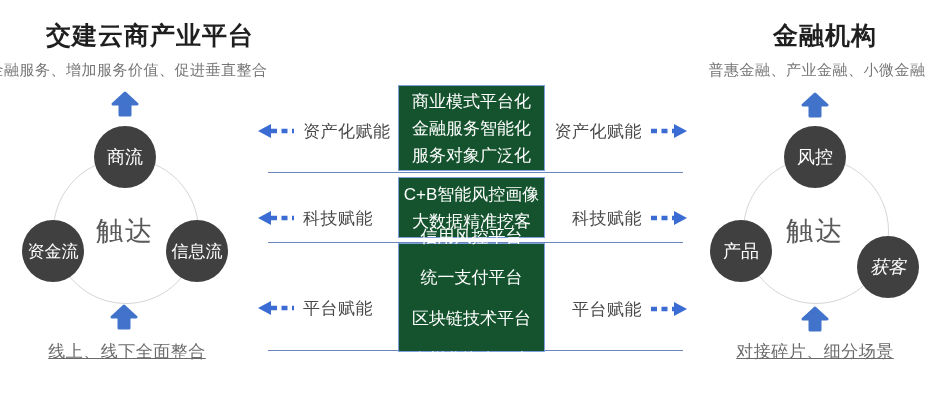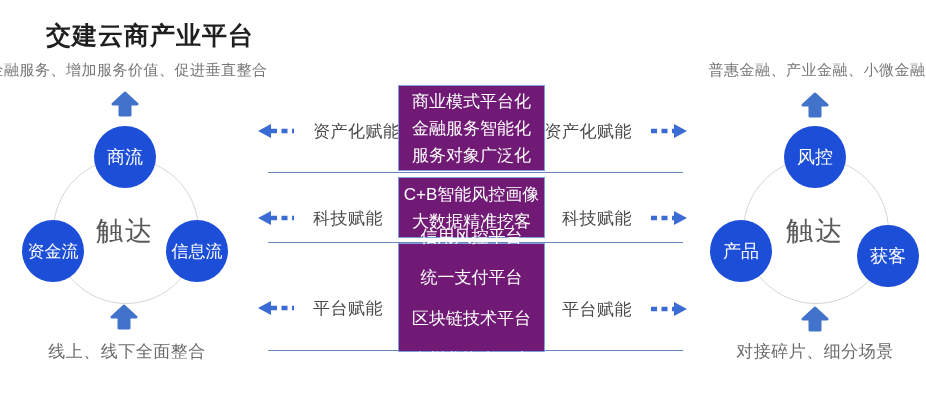--- a/index.html
+++ b/index.html
@@ -5,41 +5,41 @@
   html,body{margin:0;padding:0;background:#fff;}
   body{font-family:"Liberation Sans","DejaVu Sans",sans-serif;}
   .stage{position:relative;width:926px;height:403px;background:#ffffff;overflow:hidden;}
 
   
   .panel-title{position:absolute;transform:translateX(-50%);font-size:25px;font-weight:bold;
     color:#1f1f1f;letter-spacing:1px;white-space:nowrap;}
   .panel-subtitle{position:absolute;transform:translateX(-50%);font-size:15px;color:#767676;
     letter-spacing:.5px;white-space:nowrap;}
   .panel-footer{position:absolute;transform:translateX(-50%);font-size:17px;color:#6b6b6b;
-    letter-spacing:.5px;white-space:nowrap;}
+    letter-spacing:.5px;white-space:nowrap;text-decoration:underline;}
 
   .big-circle{position:absolute;width:144px;height:144px;border:1px solid #d6d6d6;
     border-radius:50%;background:#fff;}
   .hub-label{position:absolute;transform:translate(-50%,-50%);font-size:27px;color:#595959;
     letter-spacing:2px;white-space:nowrap;z-index:2;}
-  .node{position:absolute;width:62px;height:62px;border-radius:50%;background:#1d4ed8;
+  .node{position:absolute;width:62px;height:62px;border-radius:50%;background:#404040;
     display:flex;align-items:center;justify-content:center;color:#fff;font-size:18px;
     white-space:nowrap;z-index:2;}
   .node.wide{font-size:17px;}
 
   .up-arrow{position:absolute;width:28px;height:26px;}
 
   
   .sep-line{position:absolute;left:268px;width:415px;height:1px;background:#6987bd;z-index:1;}
-  .blue-box{position:absolute;left:398px;width:147px;box-sizing:border-box;background:#701a75;
+  .blue-box{position:absolute;left:398px;width:147px;box-sizing:border-box;background:#14532d;
     border:1px solid #7fa0dc;display:flex;flex-direction:column;justify-content:center;
     align-items:center;z-index:3;}
   .box-line{color:#ffffff;font-size:17px;line-height:27px;white-space:nowrap;}
 
-  .label-row{position:absolute;display:flex;align-items:center;gap:19px;height:22px;z-index:2;}
+  .label-row{position:absolute;display:flex;align-items:center;gap:9px;height:22px;z-index:2;}
   .label-row .emp-label{font-size:17px;color:#4a4a4a;white-space:nowrap;letter-spacing:.5px;}
   .label-row.right{left:552px;width:136px;justify-content:flex-end;}
   .dashed-arrow{flex:none;display:block;}
 </style>
 </head>
 <body>
 
 <div class="stage">
 
   <div class="panel-title" style="left:150px;top:19px;">交建云商产业平台</div>
@@ -53,31 +53,32 @@
   <div class="hub-label" style="left:125px;top:231px;">触达</div>
   <div class="node" style="left:94px;top:126px;">商流</div>
   <div class="node wide" style="left:22px;top:220px;">资金流</div>
   <div class="node wide" style="left:166px;top:220px;">信息流</div>
 
   <svg class="up-arrow" style="left:110px;top:304px;" viewBox="0 0 28 26">
     <path d="M14 2 L26 13 H19 V24 H9 V13 H2 Z" fill="#4273cb" stroke="#4273cb" stroke-width="3" stroke-linejoin="round"></path>
   </svg>
   <div class="panel-footer" style="left:127px;top:340px;">线上、线下全面整合</div>
 
+  <div class="panel-title" style="left:825px;top:19px;">金融机构</div>
   <div class="panel-subtitle" style="left:817px;top:61px;">普惠金融、产业金融、小微金融</div>
 
   <svg class="up-arrow" style="left:801px;top:92px;" viewBox="0 0 28 26">
     <path d="M14 2 L26 13 H19 V24 H9 V13 H2 Z" fill="#4273cb" stroke="#4273cb" stroke-width="3" stroke-linejoin="round"></path>
   </svg>
 
   <div class="big-circle" style="left:743px;top:158px;"></div>
   <div class="hub-label" style="left:815px;top:231px;">触达</div>
   <div class="node" style="left:784px;top:126px;">风控</div>
   <div class="node" style="left:710px;top:220px;">产品</div>
-  <div class="node" style="left:857px;top:225px;">获客</div>
+  <div class="node" style="left:857px;top:236px;font-style:italic;">获客</div>
 
   <svg class="up-arrow" style="left:801px;top:306px;" viewBox="0 0 28 26">
     <path d="M14 2 L26 13 H19 V24 H9 V13 H2 Z" fill="#4273cb" stroke="#4273cb" stroke-width="3" stroke-linejoin="round"></path>
   </svg>
   <div class="panel-footer" style="left:815px;top:340px;">对接碎片、细分场景</div>
 
   <div class="sep-line" style="top:172px;"></div>
   <div class="sep-line" style="top:242px;"></div>
   <div class="sep-line" style="top:350px;"></div>
 

